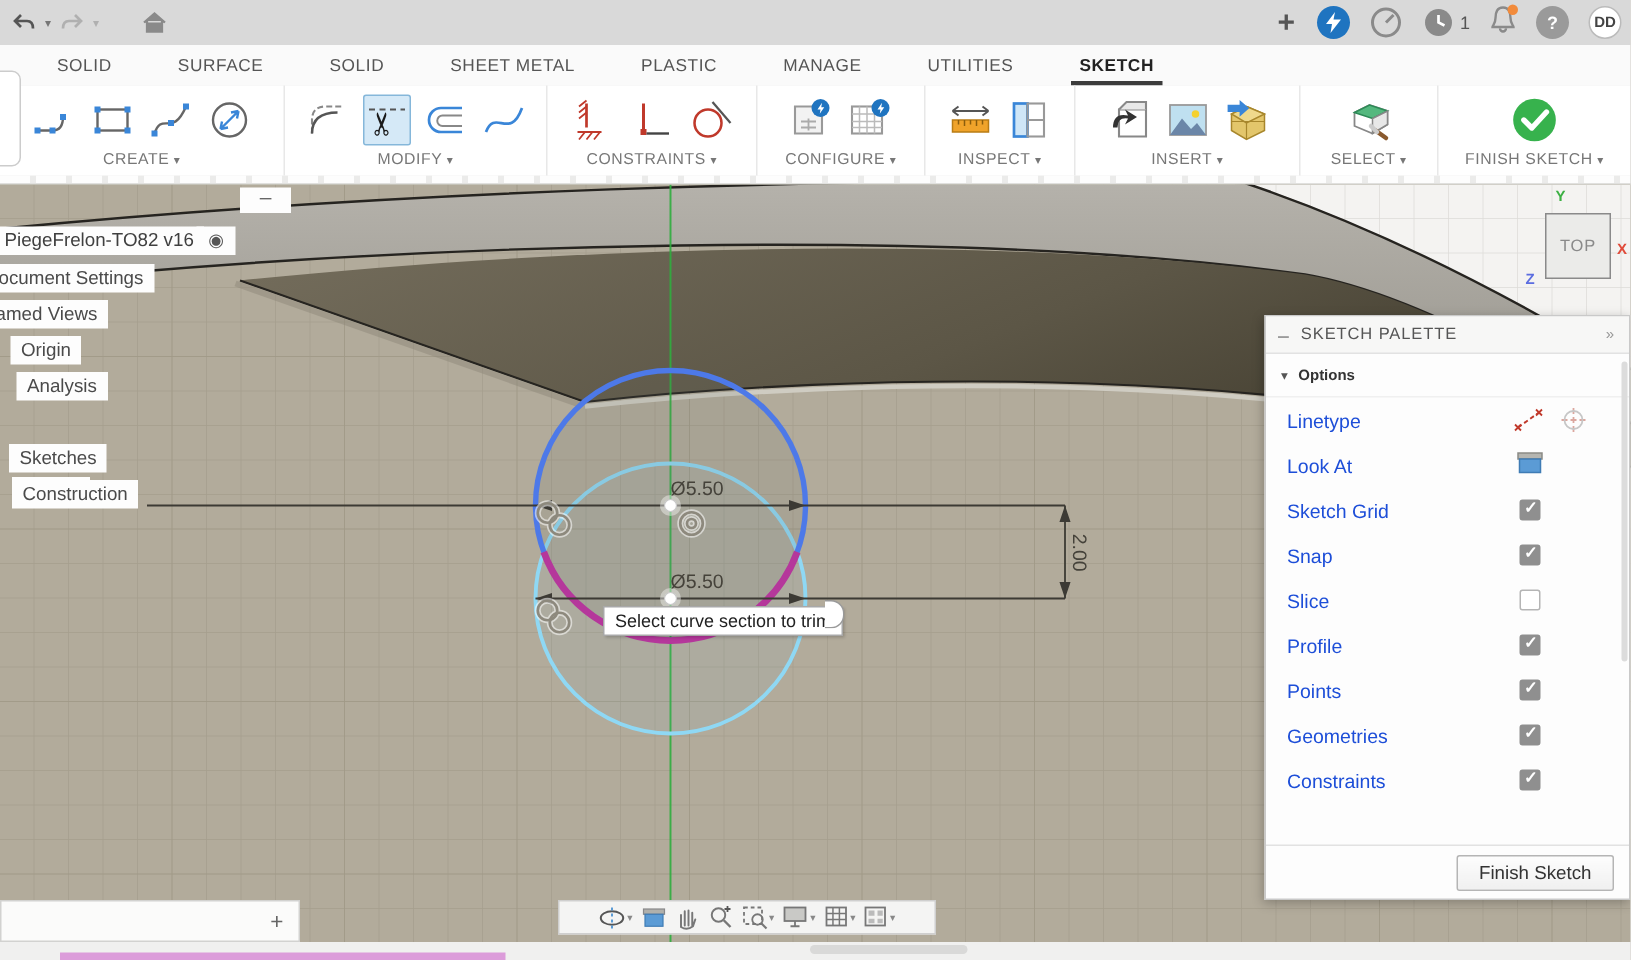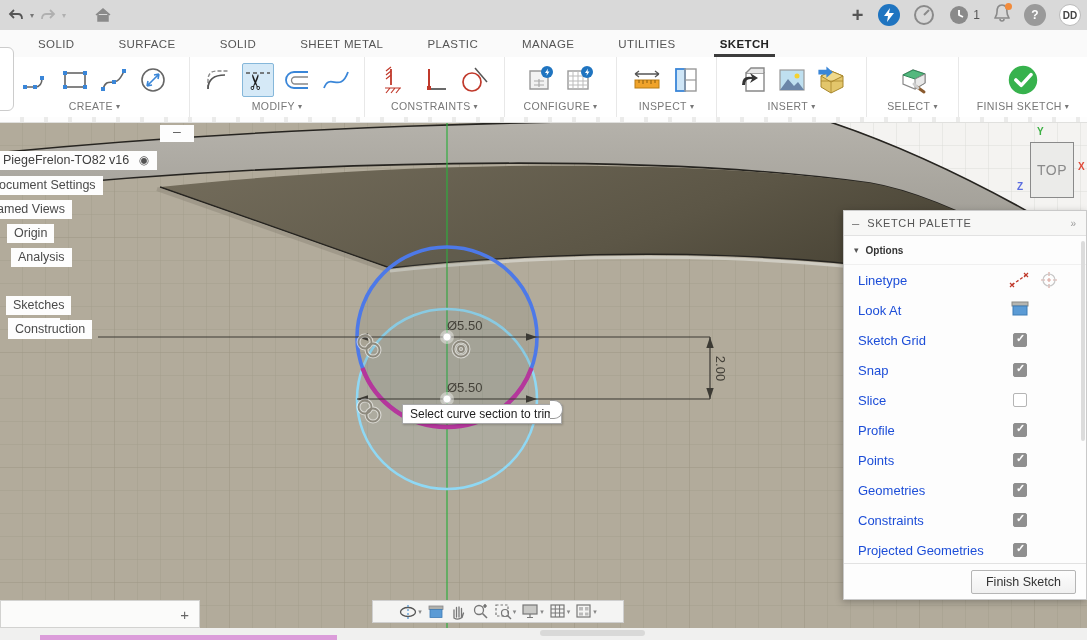--- a/index.html
+++ b/index.html
@@ -38,21 +38,21 @@
   .viewport { position:relative; width:1087px; height:505px; overflow:hidden; background:#b2ab9b; }
   .viewport > svg.scene { position:absolute; left:0; top:0; }
   .chip { position:absolute; background:#fdfdfd; color:#4a4a4a; font-size:12.5px; padding:2px 7px; white-space:nowrap; height:19px; line-height:15px; }
   .chip.root { font-weight:normal; color:#3f3f3f; }
   .radio-chip { position:absolute; background:#fdfdfd; width:26px; height:19px; text-align:center; font-size:12px; color:#555; line-height:18px; }
   .min-chip { position:absolute; left:160px; top:2px; width:34px; height:17px; background:#fdfdfd; color:#666; text-align:center; line-height:13px; font-size:14px; }
   .dim-label { position:absolute; font-size:13px; color:#45423a; white-space:nowrap; }
   .dim-vert { transform:rotate(90deg); transform-origin:center; }
   .tooltip { position:absolute; left:402px; top:281px; height:20px; background:#fff; border:1px solid #a8a8a8; font-size:12px; color:#222; padding:2px 7px; white-space:nowrap; box-shadow:1px 1px 2px rgba(0,0,0,0.2); }
   .cursor-badge { position:absolute; left:550px; top:277px; width:13px; height:19px; background:#fff; border:1px solid #999; border-left:none; border-radius:0 9px 9px 0; }
-  .viewcube { position:absolute; left:1030px; top:19px; width:44px; height:56px; background:#ebebe9; border:1px solid #8a8a8a; display:flex; align-items:center; justify-content:center; font-size:14px; color:#8a8a8a; letter-spacing:0.5px; }
+  .viewcube { position:absolute; left:1030px; top:19px; width:44px; height:44px; background:#ebebe9; border:1px solid #8a8a8a; display:flex; align-items:center; justify-content:center; font-size:11px; color:#8a8a8a; letter-spacing:0.5px; }
   .axis-label { position:absolute; font-size:10px; font-weight:bold; }
   .palette { position:absolute; right:0; top:87px; width:244px; height:390px; background:#fdfdfd; border:1px solid #c9c9c9; box-shadow:-1px 2px 7px rgba(0,0,0,0.25); }
   .pal-header { height:25px; background:#f7f7f6; border-bottom:1px solid #e2e2e2; display:flex; align-items:center; padding:0 8px; gap:8px; }
   .pal-title { font-size:11px; color:#555; letter-spacing:0.6px; flex:1; }
   .pal-min { color:#777; font-size:13px; }
   .pal-exp { color:#999; font-size:10px; letter-spacing:-2px; padding-right:4px; }
   .pal-section { height:29px; display:flex; align-items:center; gap:7px; padding-left:10px; border-bottom:1px solid #f0f0f0; }
   .pal-sec-arrow { font-size:9px; color:#555; }
   .pal-sec-label { font-size:10px; color:#333; font-weight:bold; }
   .pal-row { position:relative; height:30px; display:flex; align-items:center; padding-left:14px; }
@@ -516,24 +516,20 @@
       <span class="cb" data-checked="true"></span>
     </div>
     <div class="pal-row">
       <span class="lbl">Geometries</span>
       <span class="cb" data-checked="true"></span>
     </div>
     <div class="pal-row">
       <span class="lbl">Constraints</span>
       <span class="cb" data-checked="true"></span>
     </div>
-    <div class="pal-row">
-      <span class="lbl">Projected Geometries</span>
-      <span class="cb" data-checked="true"></span>
-    </div>
     <div class="pal-footer">
       <button class="finish-btn">Finish Sketch</button>
     </div>
     <div class="pal-scroll"></div>
   </div>
 
   <div class="navbar">
     <span class="nav-ic">
         <svg width="18" height="16" viewBox="0 0 18 16">
           <ellipse cx="9" cy="8" rx="7.5" ry="4.5" fill="none" stroke="#555" stroke-width="1.3"></ellipse>

